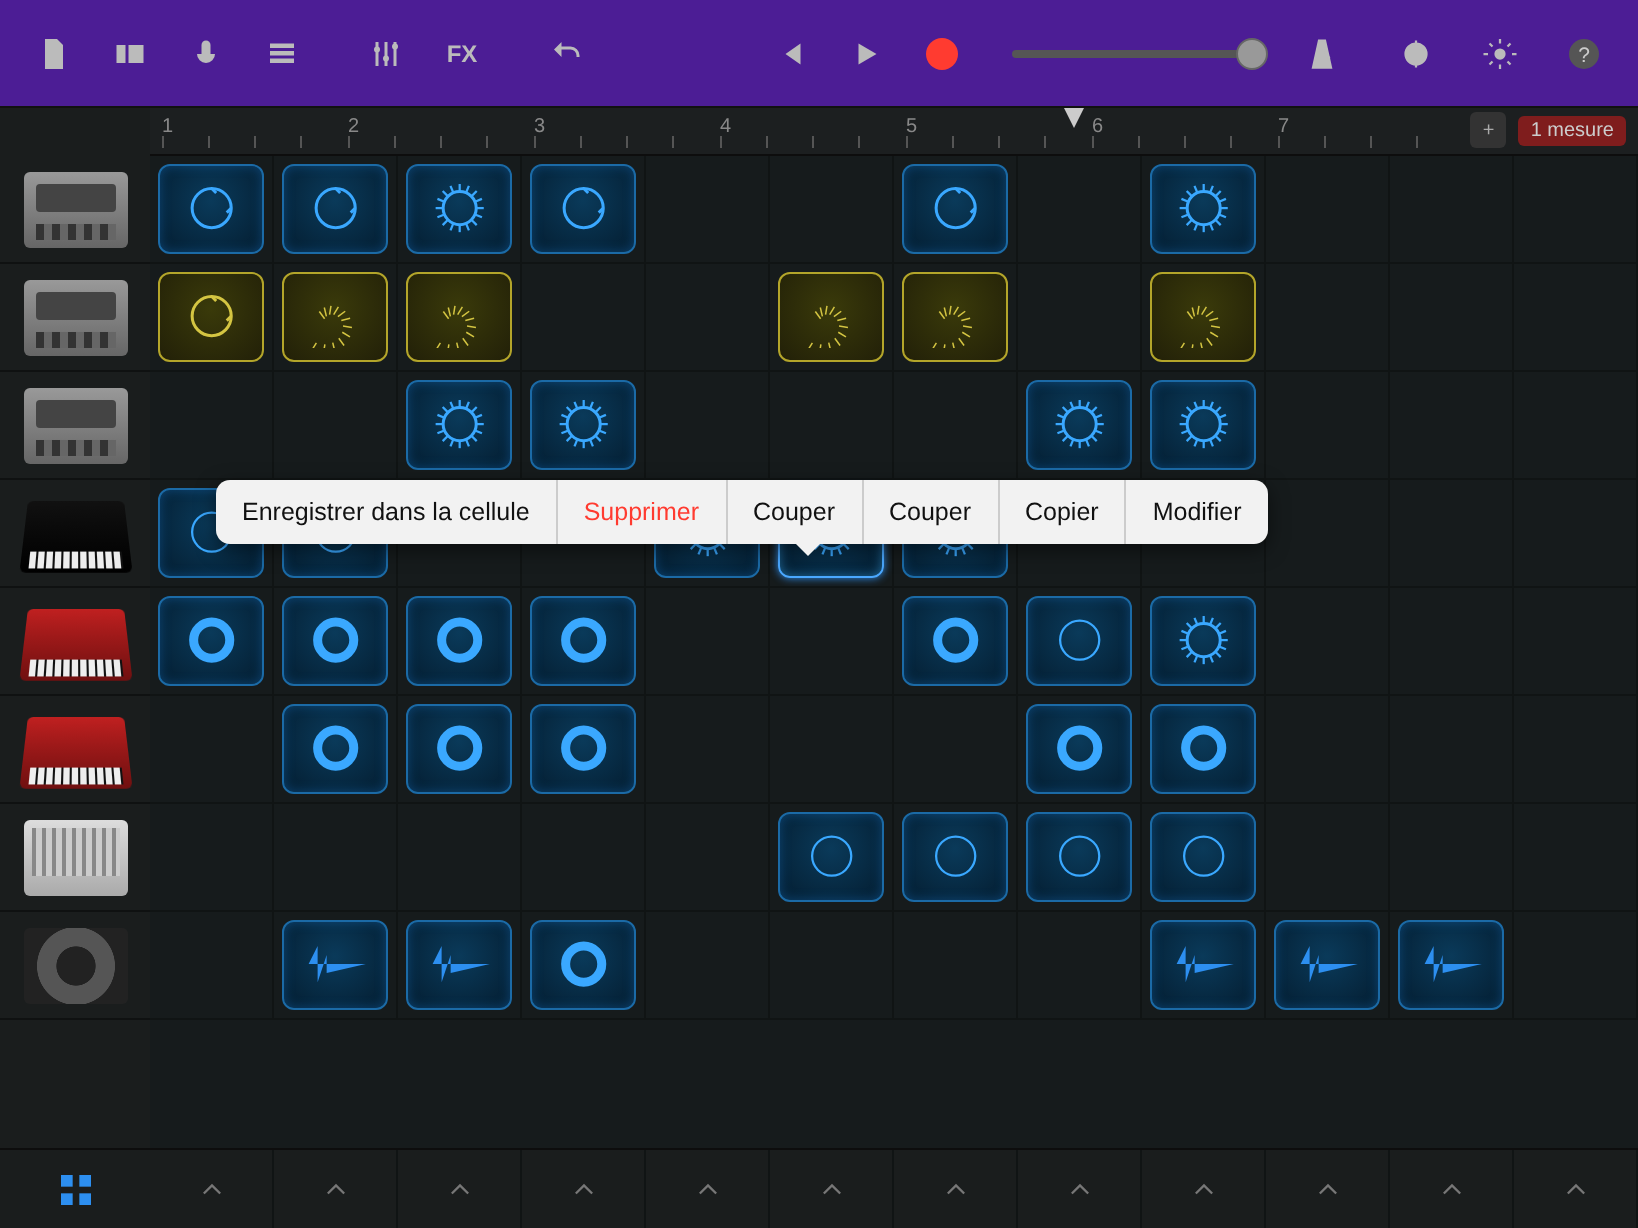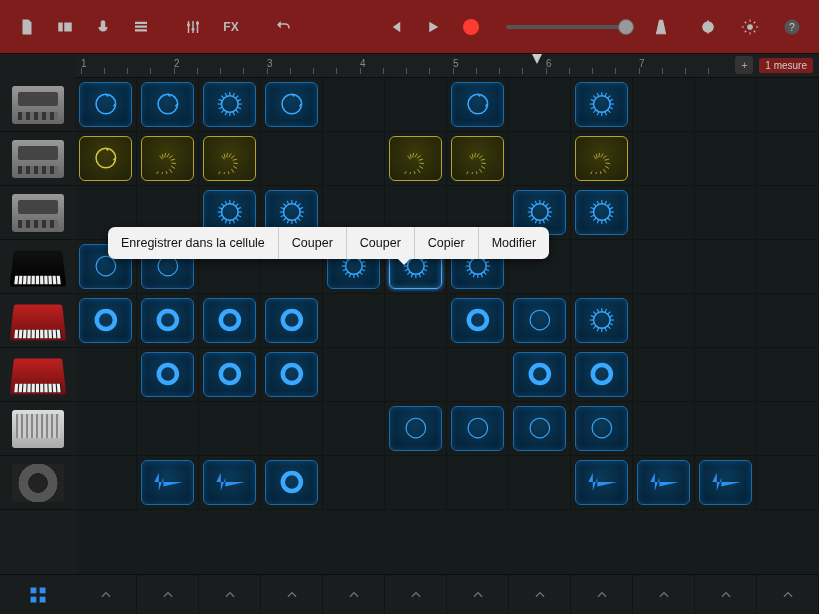--- a/index.html
+++ b/index.html
@@ -7,21 +7,21 @@
     width: 819px; height: 614px;
     background: #1a1d1d;
     font-family: -apple-system, Helvetica, Arial, sans-serif;
     overflow: hidden;
     position: relative;
     color: #888;
   }
   
   .toolbar {
     height: 54px;
-    background: #7f1d1d;
+    background: #4c1d95;
     border-bottom: 1px solid #111;
     display: flex;
     align-items: center;
     padding: 0 10px;
     gap: 4px;
   }
   .tbtn {
     width: 34px; height: 30px;
     display: flex; align-items: center; justify-content: center;
     color: #bbb; border-radius: 4px;
@@ -123,21 +123,21 @@
   .bottom-cols {
     flex:1; display:grid; grid-template-columns: repeat(12,1fr);
   }
   .col-trigger {
     display:flex;align-items:center;justify-content:center;
     color:#666; border-right:1px solid #101414;
   }
   
   .ctx {
     position: absolute;
-    left: 108px; top: 227px;
+    left: 108px; top: 240px;
     height: 32px;
     background: #f2f2f2;
     border-radius: 7px;
     display: flex;
     align-items: center;
     font-size: 12.5px;
     color: #111;
     box-shadow: 0 3px 10px rgba(0,0,0,.5);
     z-index: 100;
   }
@@ -979,17 +979,18 @@
       <div class="col-trigger">
         <svg width="14" height="14" viewBox="0 0 24 24" fill="none" stroke="#777" stroke-width="2">
           <path d="M5 15l7-7 7 7"></path>
         </svg>
       </div>
     </div>
 </div>
 
 <div class="ctx">
     <div class="mi">Enregistrer dans la cellule</div>
+    <div class="mi red">Supprimer</div>
     <div class="mi">Couper</div>
     <div class="mi">Couper</div>
     <div class="mi">Copier</div>
     <div class="mi">Modifier</div>
   </div>
 
 </body></html>

